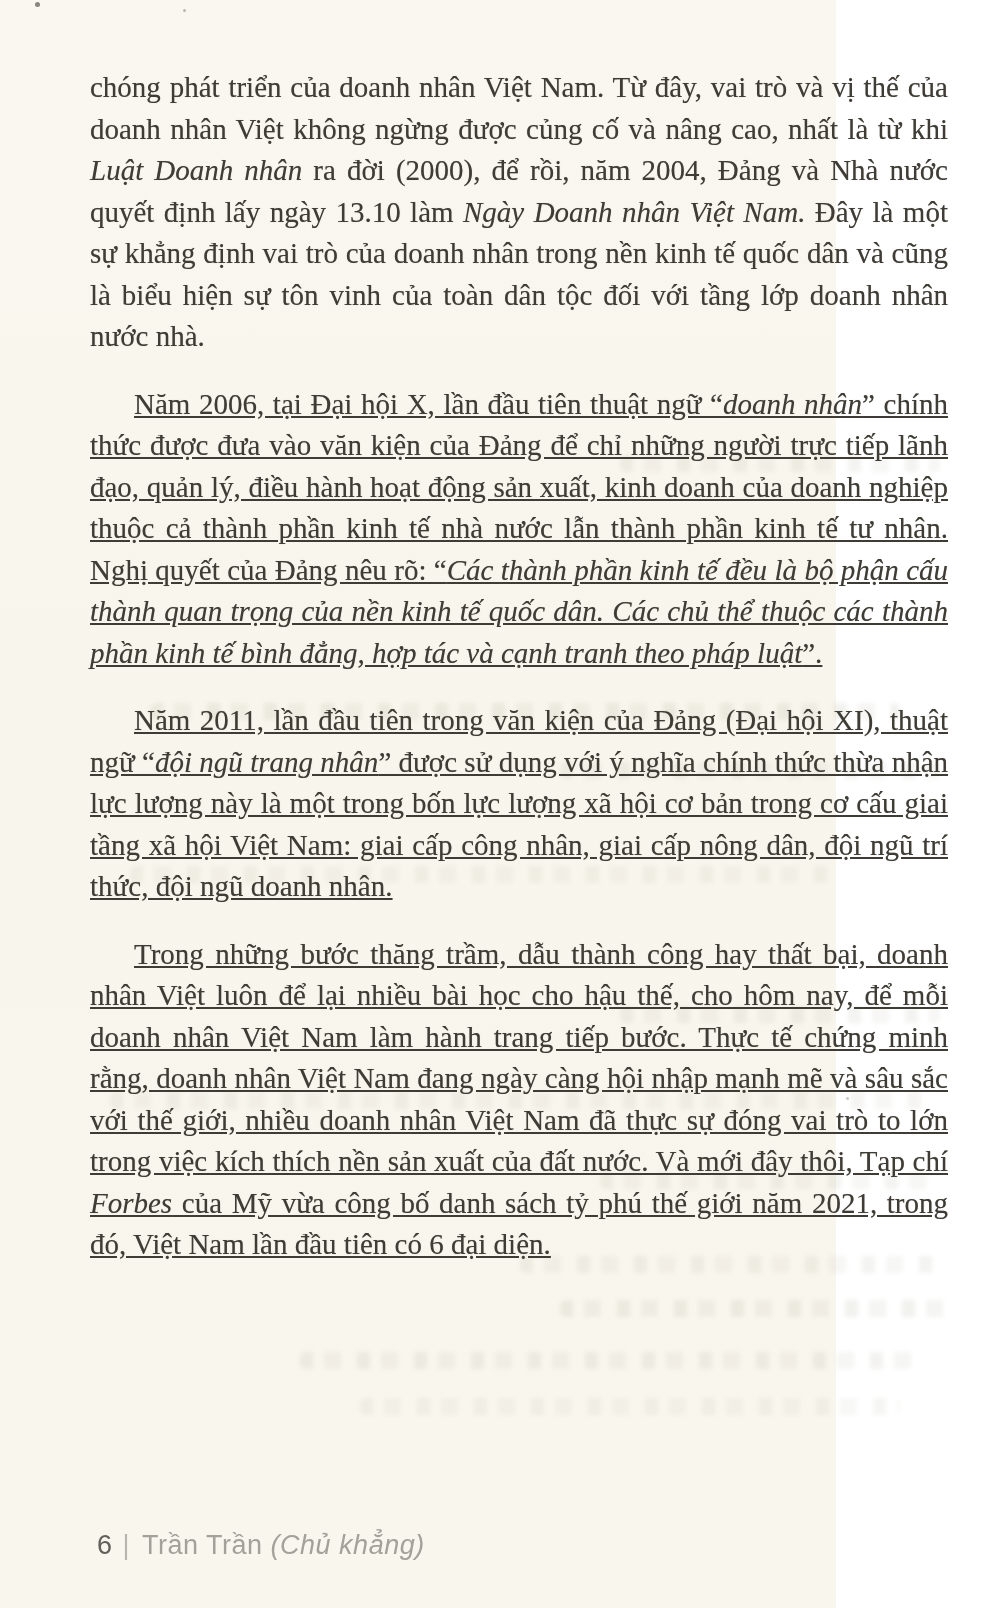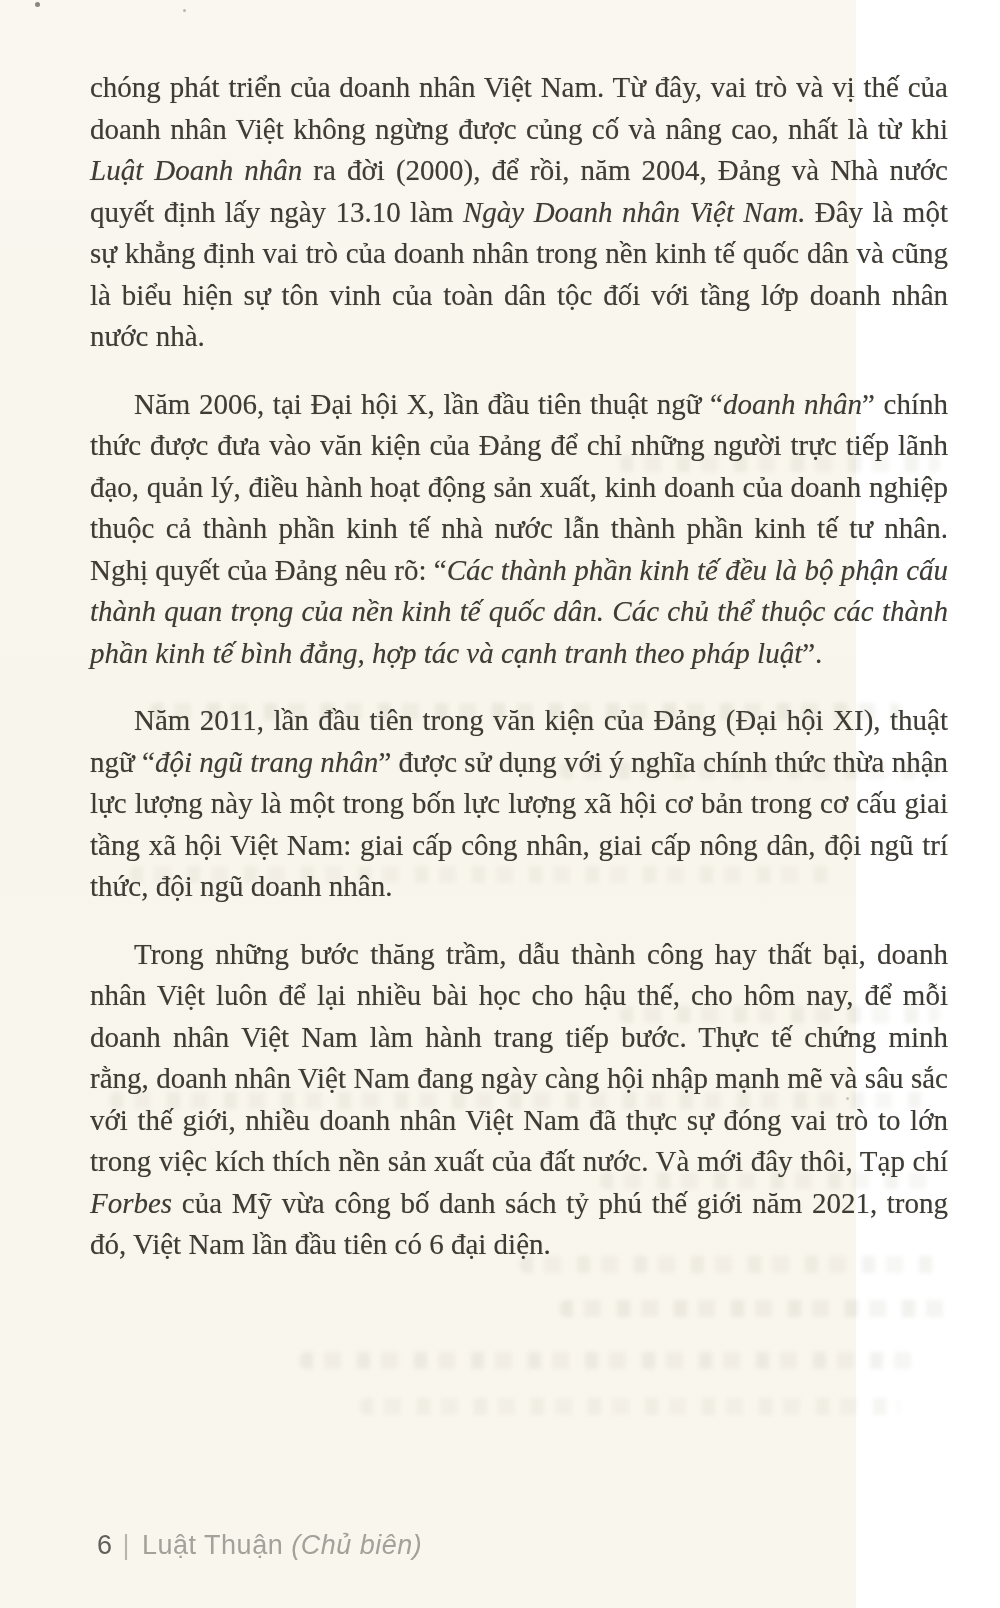--- a/index.html
+++ b/index.html
@@ -4,42 +4,43 @@
 <style>
   html, body {
     margin: 0;
     padding: 0;
     width: 1000px;
     height: 1608px;
     overflow: hidden;
   }
   .scan-page {
     position: relative;
-    width: 856px;
+    width: 796px;
     height: 1608px;
     background: linear-gradient(180deg, #faf7f0 0%, #f8f5ec 45%, #f9f6ee 100%);
     font-family: "Liberation Serif", "DejaVu Serif", serif;
+    padding-left: 40px;
   }
   
   .text-column {
     position: absolute;
     left: 90px;
     top: 67px;
     width: 858px;
     color: #3e3c34;
     font-size: 29px;
     line-height: 41.5px;
     text-align: justify;
     z-index: 3;
   }
   .text-column p {
     margin: 0 0 26px 0;
     text-shadow: 0 0 0.7px rgba(62, 60, 52, 0.45);
   }
-  .text-column p.indent { text-indent: 44px; }
+  .text-column p.indent { text-indent: 44px; text-decoration: underline; }
   .text-column i { font-style: italic; }
   
   .ghost-layer {
     position: absolute;
     inset: 0;
     z-index: 1;
     pointer-events: none;
   }
   .ghost {
     position: absolute;
@@ -115,16 +116,16 @@
   <div class="speck s3"></div>
 
   <div class="text-column">
     <p><span>chóng phát triển của doanh nhân Việt Nam. Từ đây, vai trò và vị thế của doanh nhân Việt không ngừng được củng cố và nâng cao, nhất là từ khi </span><i>Luật Doanh nhân</i><span> ra đời (2000), để rồi, năm 2004, Đảng và Nhà nước quyết định lấy ngày 13.10 làm </span><i>Ngày Doanh nhân Việt Nam.</i><span> Đây là một sự khẳng định vai trò của doanh nhân trong nền kinh tế quốc dân và cũng là biểu hiện sự tôn vinh của toàn dân tộc đối với tầng lớp doanh nhân nước nhà.</span></p>
     <p class="indent"><span>Năm 2006, tại Đại hội X, lần đầu tiên thuật ngữ “</span><i>doanh nhân</i><span>” chính thức được đưa vào văn kiện của Đảng để chỉ những người trực tiếp lãnh đạo, quản lý, điều hành hoạt động sản xuất, kinh doanh của doanh nghiệp thuộc cả thành phần kinh tế nhà nước lẫn thành phần kinh tế tư nhân. Nghị quyết của Đảng nêu rõ: “</span><i>Các thành phần kinh tế đều là bộ phận cấu thành quan trọng của nền kinh tế quốc dân. Các chủ thể thuộc các thành phần kinh tế bình đẳng, hợp tác và cạnh tranh theo pháp luật</i><span>”.</span></p>
     <p class="indent"><span>Năm 2011, lần đầu tiên trong văn kiện của Đảng (Đại hội XI), thuật ngữ “</span><i>đội ngũ trang nhân</i><span>” được sử dụng với ý nghĩa chính thức thừa nhận lực lượng này là một trong bốn lực lượng xã hội cơ bản trong cơ cấu giai tầng xã hội Việt Nam: giai cấp công nhân, giai cấp nông dân, đội ngũ trí thức, đội ngũ doanh nhân.</span></p>
     <p class="indent"><span>Trong những bước thăng trầm, dẫu thành công hay thất bại, doanh nhân Việt luôn để lại nhiều bài học cho hậu thế, cho hôm nay, để mỗi doanh nhân Việt Nam làm hành trang tiếp bước. Thực tế chứng minh rằng, doanh nhân Việt Nam đang ngày càng hội nhập mạnh mẽ và sâu sắc với thế giới, nhiều doanh nhân Việt Nam đã thực sự đóng vai trò to lớn trong việc kích thích nền sản xuất của đất nước. Và mới đây thôi, Tạp chí </span><i>Forbes</i><span> của Mỹ vừa công bố danh sách tỷ phú thế giới năm 2021, trong đó, Việt Nam lần đầu tiên có 6 đại diện.</span></p>
   </div>
 
   <div class="footer">
-    <span class="page-num">6</span><span class="sep">|</span><span class="author">Luật Thuận</span><span class="role">(Chủ biên)</span>
+    <span class="page-num">6</span><span class="sep">|</span><span class="author">Trần Trần</span><span class="role">(Chủ khẳng)</span>
   </div>
 
 </div>
 
 </body></html>

